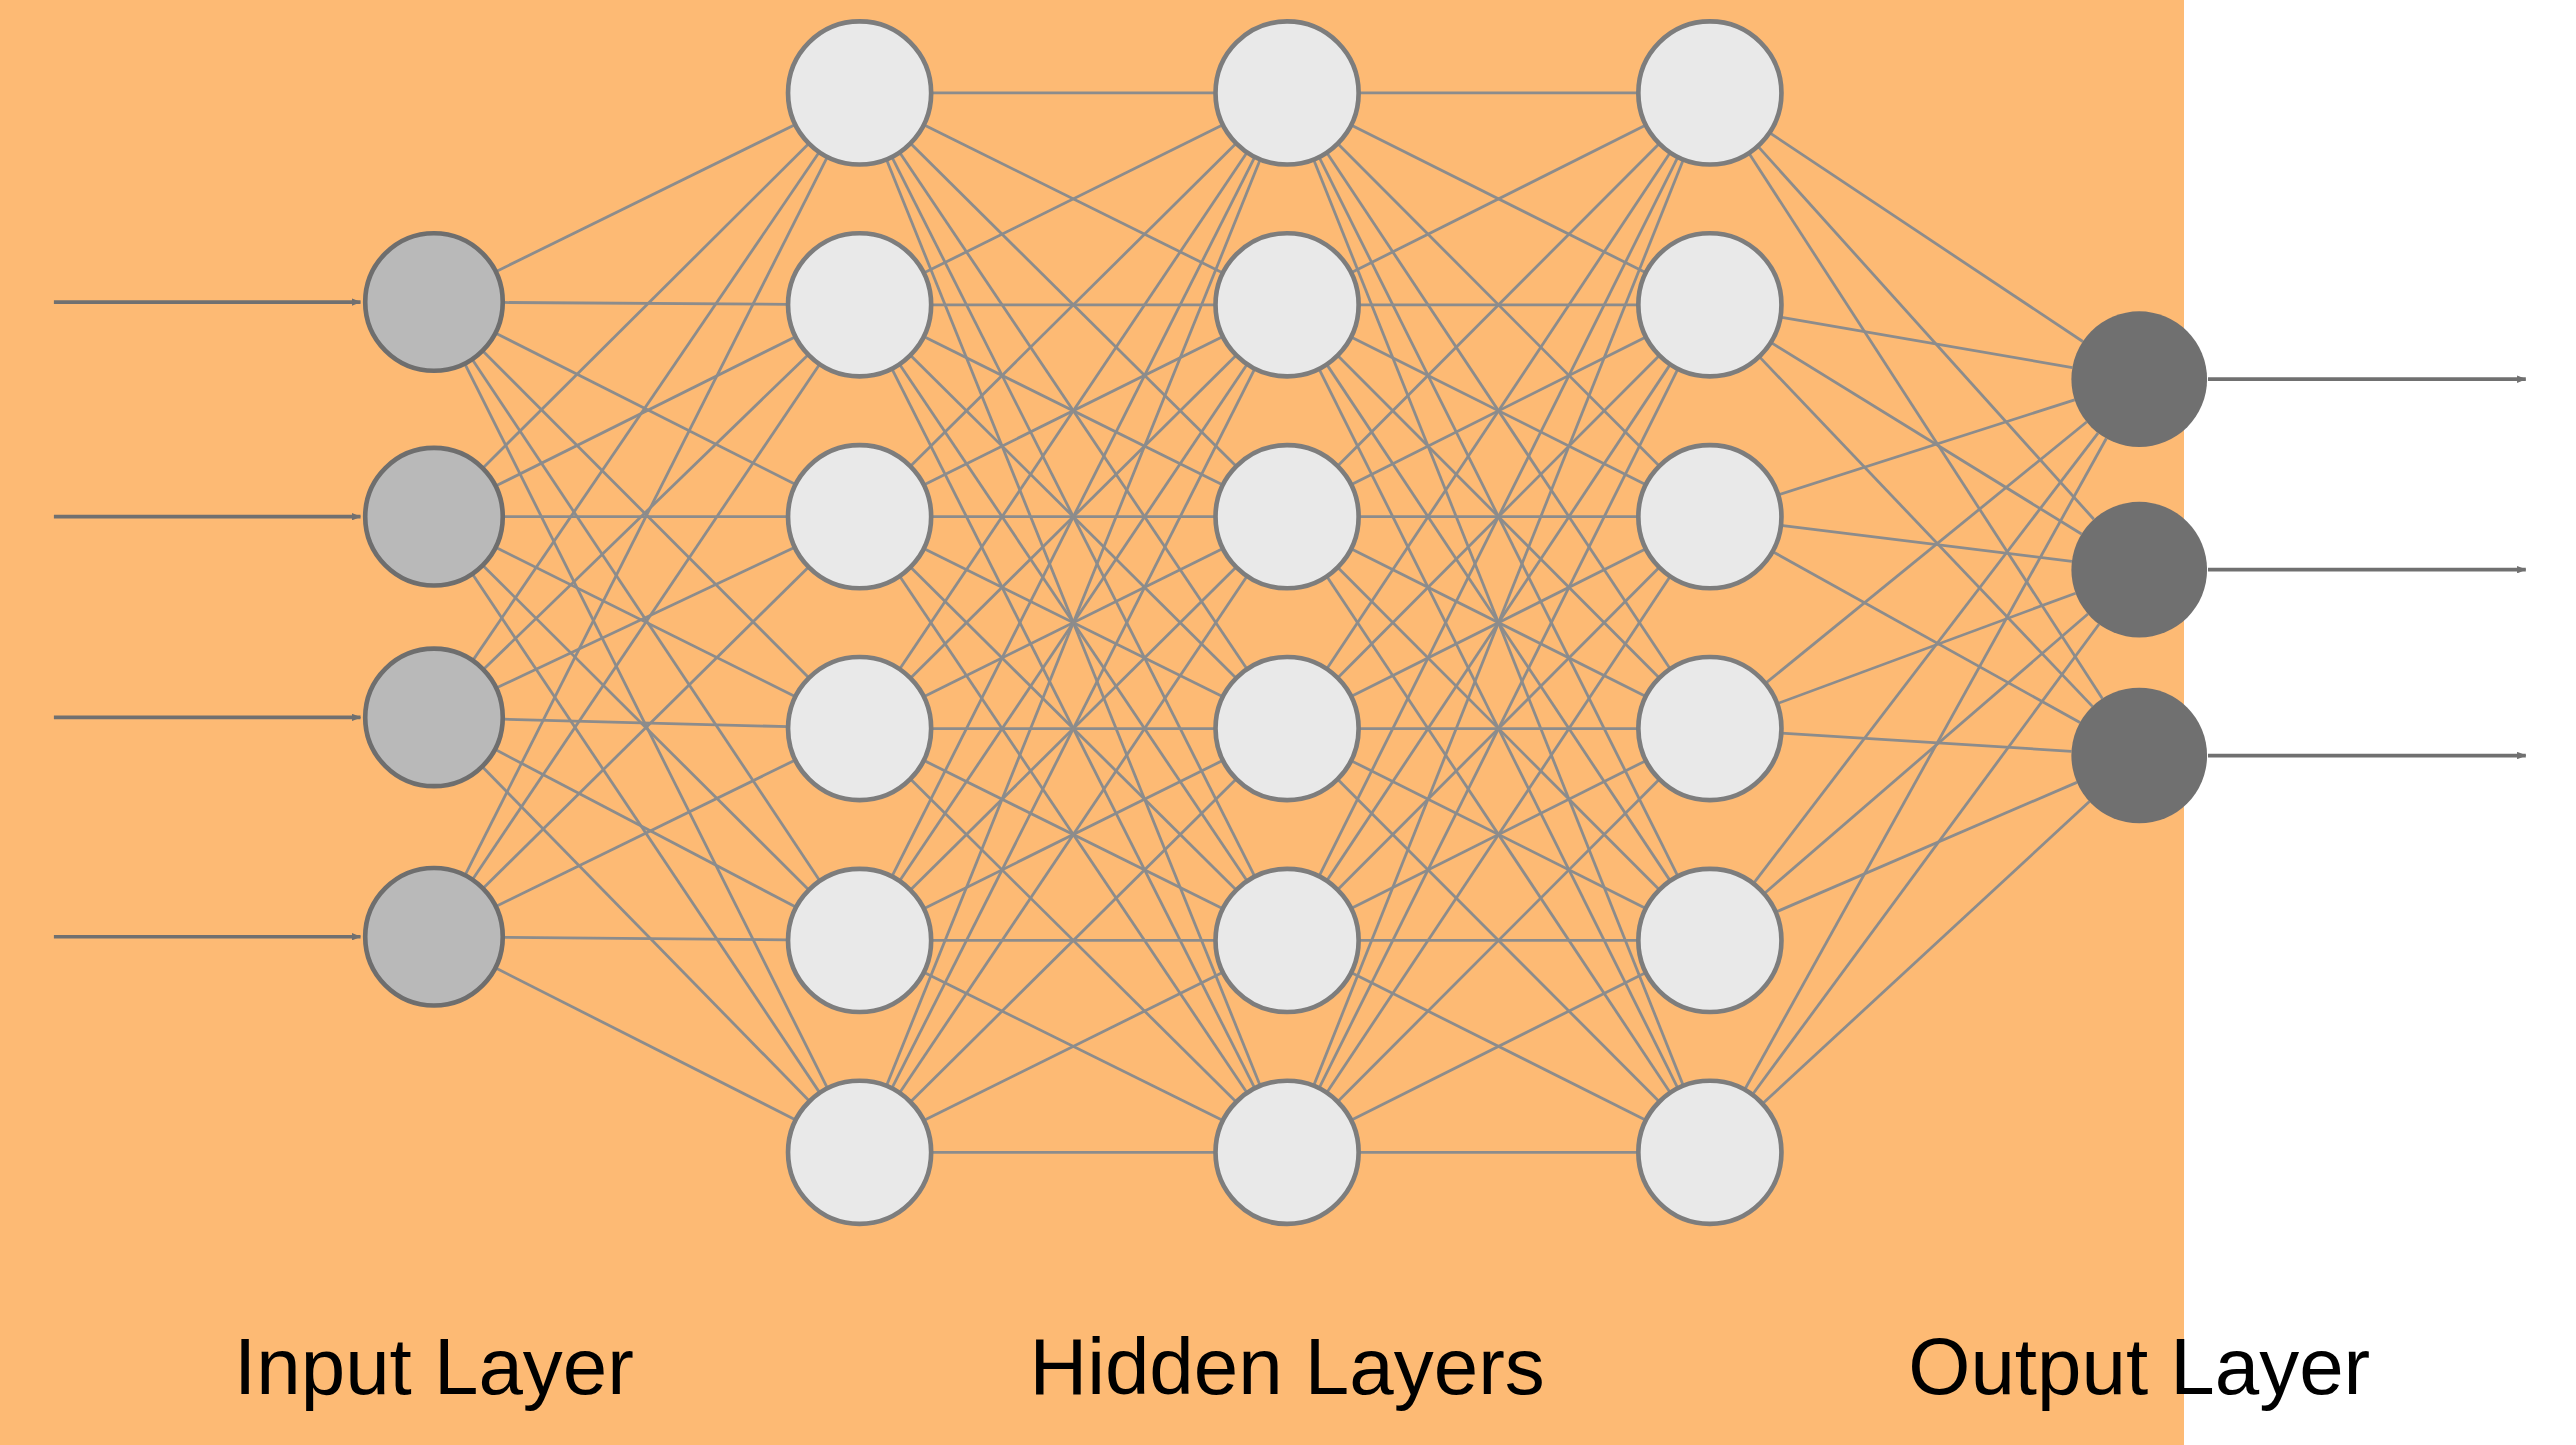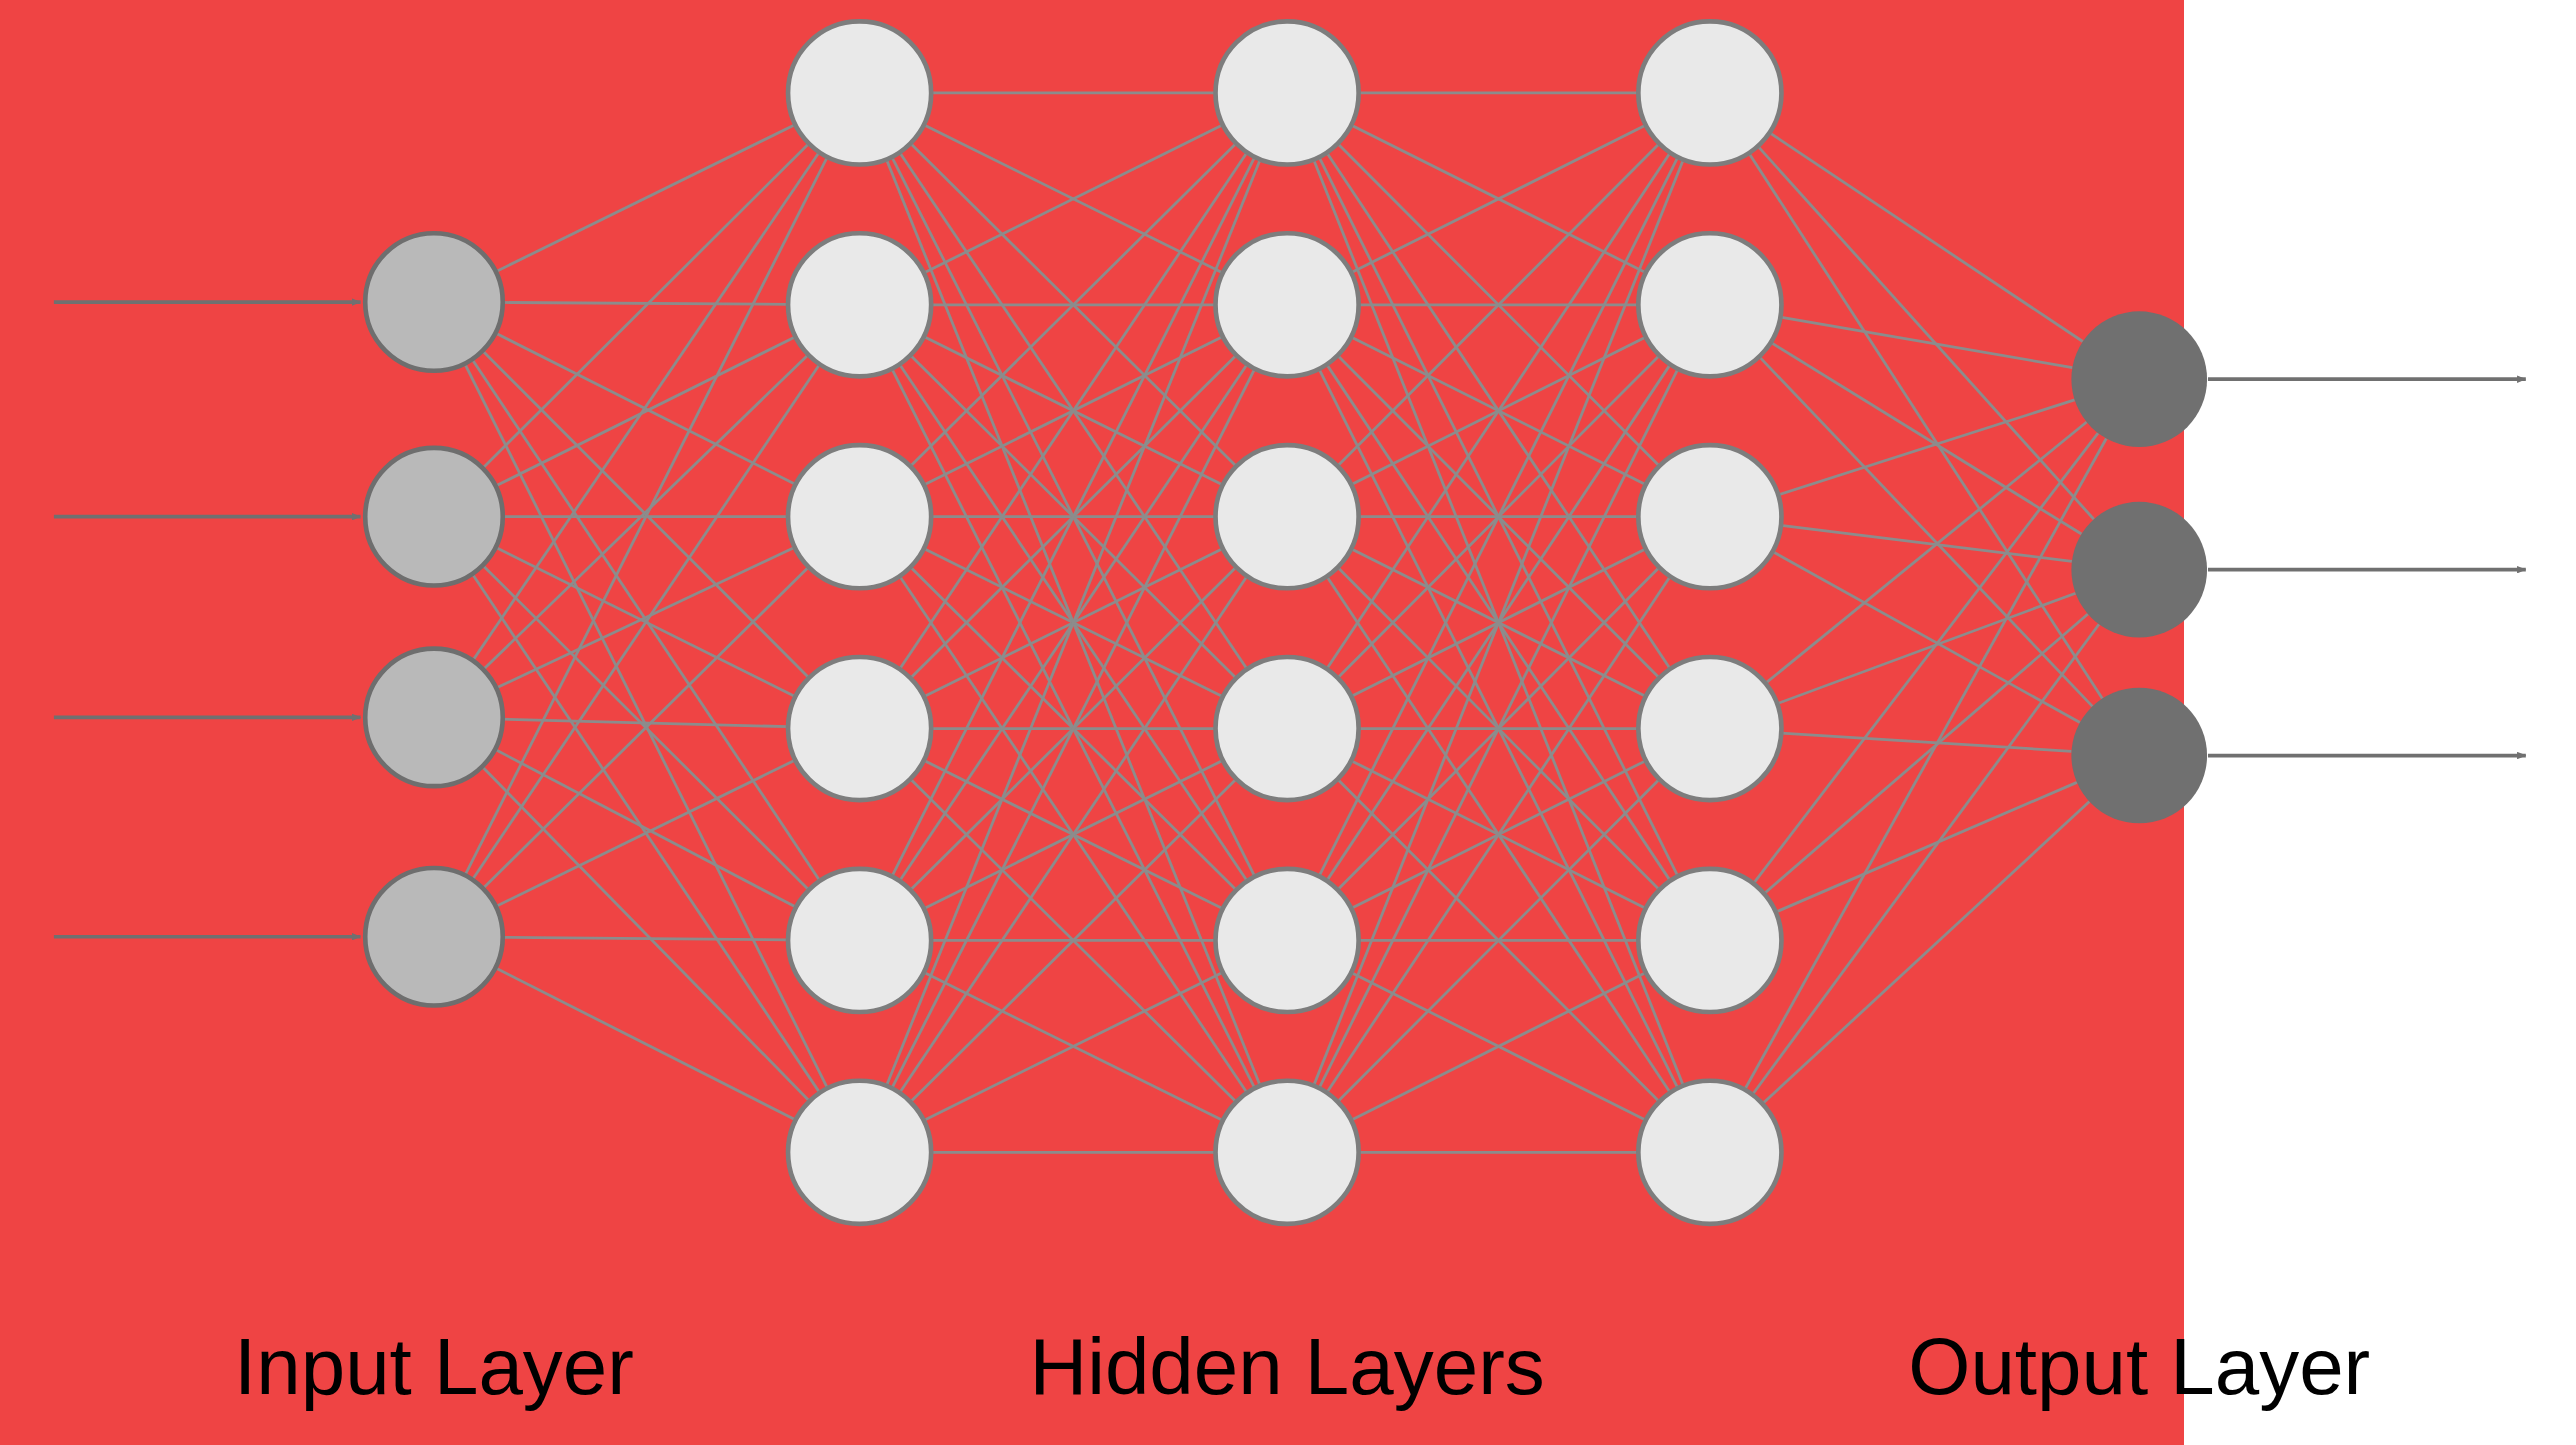--- a/index.html
+++ b/index.html
@@ -11,21 +11,21 @@
   body {
     width: 2576px;
     height: 1446px;
     font-family: "Liberation Sans", sans-serif;
     overflow: hidden;
   }
   #diagram-root {
     position: relative;
     width: 2184px;
     height: 1446px;
-    background: #ef4444;
+    background: #fdba74;
   }
   svg#nn-svg {
     display: block;
     width: 2576px;
     height: 1446px;
   }
   .layer-label {
     font-family: "Liberation Sans", sans-serif;
     font-size: 86px;
     font-weight: 400;

